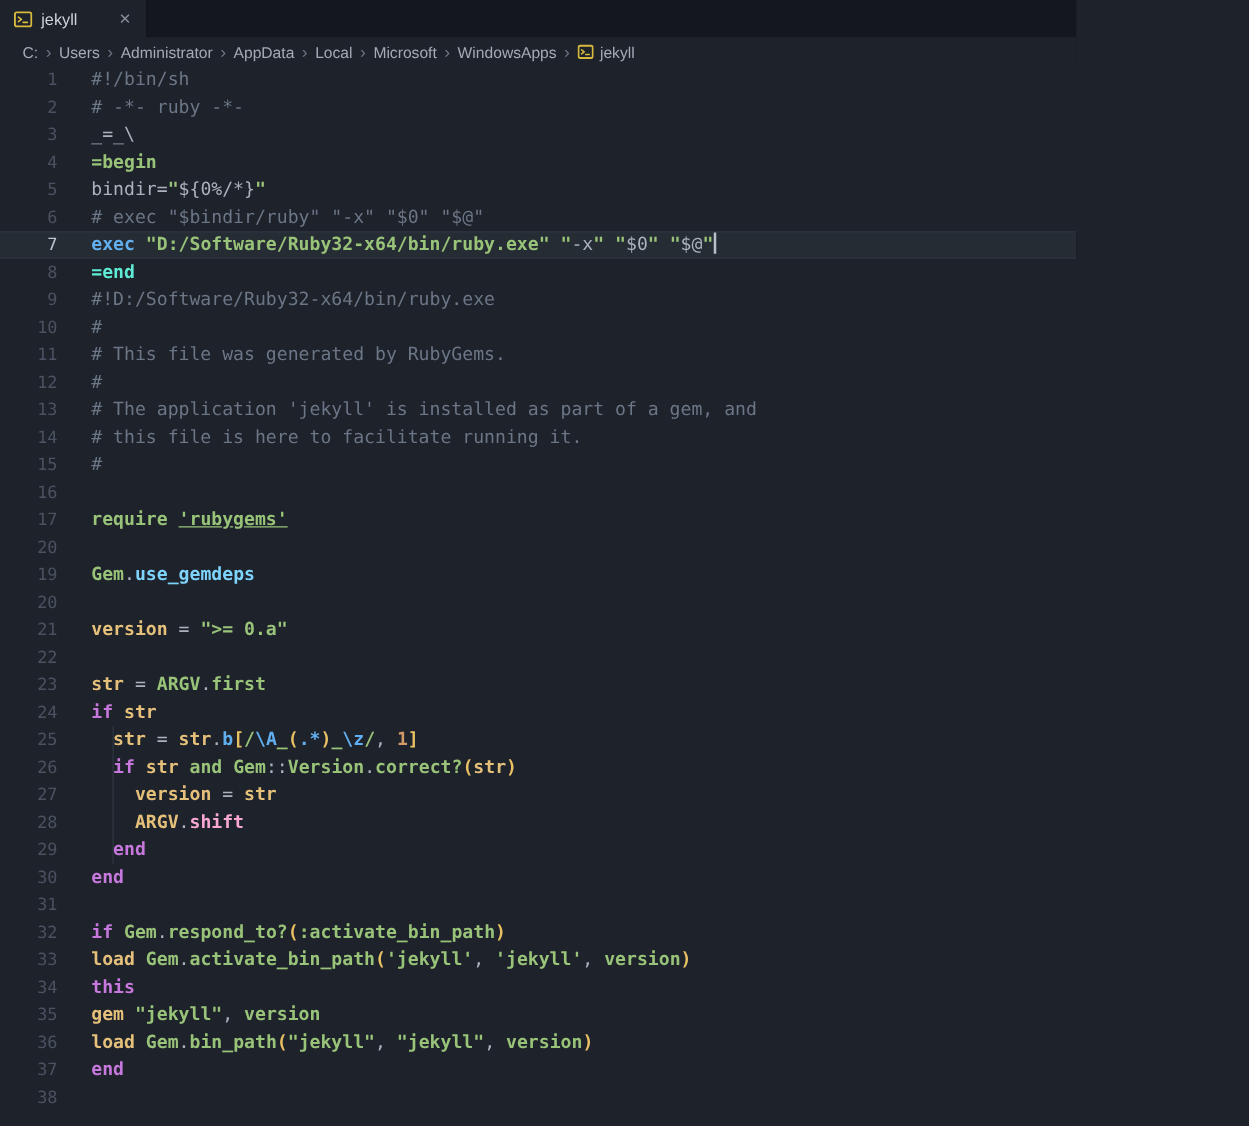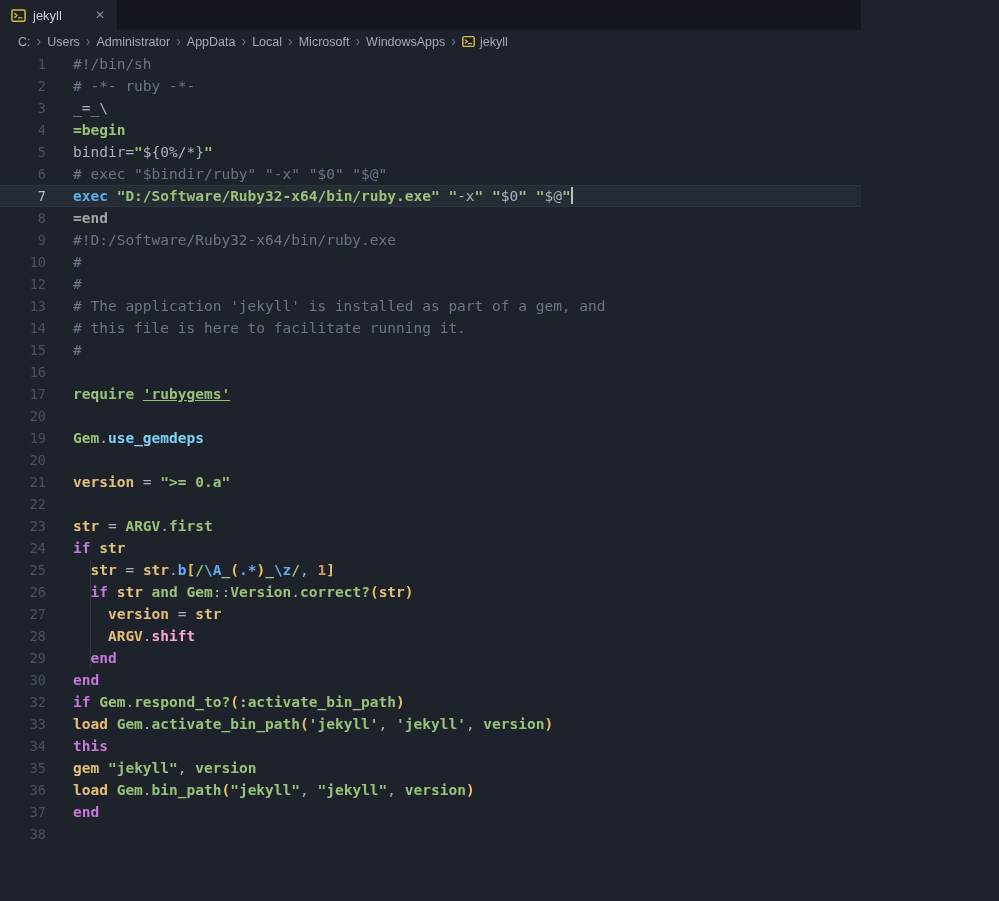--- a/index.html
+++ b/index.html
@@ -75,42 +75,44 @@
     </div>
 
   <div class="editor" id="editor">
       <div class="line"><span class="num">1</span><span class="code"><span style="color: rgb(107, 118, 135);">#!/bin/sh</span></span></div>
       <div class="line"><span class="num">2</span><span class="code"><span style="color: rgb(107, 118, 135);"># -*- ruby -*-</span></span></div>
       <div class="line"><span class="num">3</span><span class="code"><span style="color: rgb(171, 178, 191);">_=_\</span></span></div>
       <div class="line"><span class="num">4</span><span class="code"><span style="color: rgb(152, 195, 121); font-weight: bold;">=begin</span></span></div>
       <div class="line"><span class="num">5</span><span class="code"><span style="color: rgb(171, 178, 191);">bindir=</span><span style="color: rgb(152, 195, 121); font-weight: bold;">"</span><span style="color: rgb(171, 178, 191);">${0%/*}</span><span style="color: rgb(152, 195, 121); font-weight: bold;">"</span></span></div>
       <div class="line"><span class="num">6</span><span class="code"><span style="color: rgb(107, 118, 135);"># exec "$bindir/ruby" "-x" "$0" "$@"</span></span></div>
       <div class="line active"><span class="num">7</span><span class="code"><span style="color: rgb(97, 175, 239); font-weight: bold;">exec</span><span style="color: rgb(171, 178, 191);"> </span><span style="color: rgb(152, 195, 121); font-weight: bold;">"D:/Software/Ruby32-x64/bin/ruby.exe"</span><span style="color: rgb(171, 178, 191);"> </span><span style="color: rgb(152, 195, 121); font-weight: bold;">"</span><span style="color: rgb(171, 178, 191);">-x</span><span style="color: rgb(152, 195, 121); font-weight: bold;">"</span><span style="color: rgb(171, 178, 191);"> </span><span style="color: rgb(152, 195, 121); font-weight: bold;">"</span><span style="color: rgb(171, 178, 191);">$0</span><span style="color: rgb(152, 195, 121); font-weight: bold;">"</span><span style="color: rgb(171, 178, 191);"> </span><span style="color: rgb(152, 195, 121); font-weight: bold;">"</span><span style="color: rgb(171, 178, 191);">$@</span><span style="color: rgb(152, 195, 121); font-weight: bold;">"</span><span class="cursor"></span></span></div>
-      <div class="line"><span class="num">8</span><span class="code"><span style="color: #a3a3a3; font-weight: bold;">=end</span></span></div>
+      <div class="line"><span class="num">8</span><span class="code"><span style="color: #5eead4; font-weight: bold;">=end</span></span></div>
       <div class="line"><span class="num">9</span><span class="code"><span style="color: rgb(107, 118, 135);">#!D:/Software/Ruby32-x64/bin/ruby.exe</span></span></div>
       <div class="line"><span class="num">10</span><span class="code"><span style="color: rgb(107, 118, 135);">#</span></span></div>
+      <div class="line"><span class="num">11</span><span class="code"><span style="color: rgb(107, 118, 135);"># This file was generated by RubyGems.</span></span></div>
       <div class="line"><span class="num">12</span><span class="code"><span style="color: rgb(107, 118, 135);">#</span></span></div>
       <div class="line"><span class="num">13</span><span class="code"><span style="color: rgb(107, 118, 135);"># The application 'jekyll' is installed as part of a gem, and</span></span></div>
       <div class="line"><span class="num">14</span><span class="code"><span style="color: rgb(107, 118, 135);"># this file is here to facilitate running it.</span></span></div>
       <div class="line"><span class="num">15</span><span class="code"><span style="color: rgb(107, 118, 135);">#</span></span></div>
       <div class="line"><span class="num">16</span><span class="code"></span></div>
       <div class="line"><span class="num">17</span><span class="code"><span style="color: rgb(152, 195, 121); font-weight: bold;">require</span><span style="color: rgb(171, 178, 191);"> </span><span style="color: rgb(152, 195, 121); font-weight: bold; text-decoration: underline;">'rubygems'</span></span></div>
       <div class="line"><span class="num">20</span><span class="code"></span></div>
       <div class="line"><span class="num">19</span><span class="code"><span style="color: rgb(152, 195, 121); font-weight: bold;">Gem</span><span style="color: rgb(171, 178, 191);">.</span><span style="color: #7dd3fc; font-weight: bold;">use_gemdeps</span></span></div>
       <div class="line"><span class="num">20</span><span class="code"></span></div>
       <div class="line"><span class="num">21</span><span class="code"><span style="color: rgb(229, 192, 123); font-weight: bold;">version</span><span style="color: rgb(171, 178, 191);"> = </span><span style="color: rgb(152, 195, 121); font-weight: bold;">"&gt;= 0.a"</span></span></div>
       <div class="line"><span class="num">22</span><span class="code"></span></div>
       <div class="line"><span class="num">23</span><span class="code"><span style="color: rgb(229, 192, 123); font-weight: bold;">str</span><span style="color: rgb(171, 178, 191);"> = </span><span style="color: rgb(152, 195, 121); font-weight: bold;">ARGV</span><span style="color: rgb(171, 178, 191);">.</span><span style="color: rgb(152, 195, 121); font-weight: bold;">first</span></span></div>
       <div class="line"><span class="num">24</span><span class="code"><span style="color: rgb(198, 120, 221); font-weight: bold;">if</span><span style="color: rgb(171, 178, 191);"> </span><span style="color: rgb(229, 192, 123); font-weight: bold;">str</span></span></div>
       <div class="line"><span class="num">25</span><span class="code"><span class="guide"></span><span style="color: rgb(171, 178, 191);">  </span><span style="color: rgb(229, 192, 123); font-weight: bold;">str</span><span style="color: rgb(171, 178, 191);"> = </span><span style="color: rgb(229, 192, 123); font-weight: bold;">str</span><span style="color: rgb(171, 178, 191);">.</span><span style="color: rgb(97, 175, 239); font-weight: bold;">b</span><span style="color: rgb(232, 192, 100); font-weight: bold;">[</span><span style="color: rgb(152, 195, 121); font-weight: bold;">/</span><span style="color: rgb(97, 175, 239); font-weight: bold;">\A</span><span style="color: rgb(152, 195, 121); font-weight: bold;">_</span><span style="color: rgb(232, 192, 100); font-weight: bold;">(</span><span style="color: rgb(97, 175, 239); font-weight: bold;">.*</span><span style="color: rgb(232, 192, 100); font-weight: bold;">)</span><span style="color: rgb(152, 195, 121); font-weight: bold;">_</span><span style="color: rgb(97, 175, 239); font-weight: bold;">\z</span><span style="color: rgb(152, 195, 121); font-weight: bold;">/</span><span style="color: rgb(171, 178, 191);">, </span><span style="color: rgb(209, 154, 102); font-weight: bold;">1</span><span style="color: rgb(232, 192, 100); font-weight: bold;">]</span></span></div>
       <div class="line"><span class="num">26</span><span class="code"><span class="guide"></span><span style="color: rgb(171, 178, 191);">  </span><span style="color: rgb(198, 120, 221); font-weight: bold;">if</span><span style="color: rgb(171, 178, 191);"> </span><span style="color: rgb(229, 192, 123); font-weight: bold;">str</span><span style="color: rgb(171, 178, 191);"> </span><span style="color: rgb(152, 195, 121); font-weight: bold;">and</span><span style="color: rgb(171, 178, 191);"> </span><span style="color: rgb(152, 195, 121); font-weight: bold;">Gem</span><span style="color: rgb(171, 178, 191);">::</span><span style="color: rgb(152, 195, 121); font-weight: bold;">Version</span><span style="color: rgb(171, 178, 191);">.</span><span style="color: rgb(152, 195, 121); font-weight: bold;">correct?</span><span style="color: rgb(232, 192, 100); font-weight: bold;">(</span><span style="color: rgb(229, 192, 123); font-weight: bold;">str</span><span style="color: rgb(232, 192, 100); font-weight: bold;">)</span></span></div>
       <div class="line"><span class="num">27</span><span class="code"><span class="guide"></span><span style="color: rgb(171, 178, 191);">    </span><span style="color: rgb(229, 192, 123); font-weight: bold;">version</span><span style="color: rgb(171, 178, 191);"> = </span><span style="color: rgb(229, 192, 123); font-weight: bold;">str</span></span></div>
       <div class="line"><span class="num">28</span><span class="code"><span class="guide"></span><span style="color: rgb(171, 178, 191);">    </span><span style="color: rgb(229, 192, 123); font-weight: bold;">ARGV</span><span style="color: rgb(171, 178, 191);">.</span><span style="color: #f9a8d4; font-weight: bold;">shift</span></span></div>
       <div class="line"><span class="num">29</span><span class="code"><span class="guide"></span><span style="color: rgb(171, 178, 191);">  </span><span style="color: rgb(198, 120, 221); font-weight: bold;">end</span></span></div>
       <div class="line"><span class="num">30</span><span class="code"><span style="color: rgb(198, 120, 221); font-weight: bold;">end</span></span></div>
+      <div class="line"><span class="num">31</span><span class="code"></span></div>
       <div class="line"><span class="num">32</span><span class="code"><span style="color: rgb(198, 120, 221); font-weight: bold;">if</span><span style="color: rgb(171, 178, 191);"> </span><span style="color: rgb(152, 195, 121); font-weight: bold;">Gem</span><span style="color: rgb(171, 178, 191);">.</span><span style="color: rgb(152, 195, 121); font-weight: bold;">respond_to?</span><span style="color: rgb(232, 192, 100); font-weight: bold;">(</span><span style="color: rgb(152, 195, 121); font-weight: bold;">:activate_bin_path</span><span style="color: rgb(232, 192, 100); font-weight: bold;">)</span></span></div>
       <div class="line"><span class="num">33</span><span class="code"><span style="color: rgb(229, 192, 123); font-weight: bold;">load</span><span style="color: rgb(171, 178, 191);"> </span><span style="color: rgb(152, 195, 121); font-weight: bold;">Gem</span><span style="color: rgb(171, 178, 191);">.</span><span style="color: rgb(152, 195, 121); font-weight: bold;">activate_bin_path</span><span style="color: rgb(232, 192, 100); font-weight: bold;">(</span><span style="color: rgb(152, 195, 121); font-weight: bold;">'jekyll'</span><span style="color: rgb(171, 178, 191);">, </span><span style="color: rgb(152, 195, 121); font-weight: bold;">'jekyll'</span><span style="color: rgb(171, 178, 191);">, </span><span style="color: rgb(152, 195, 121); font-weight: bold;">version</span><span style="color: rgb(232, 192, 100); font-weight: bold;">)</span></span></div>
       <div class="line"><span class="num">34</span><span class="code"><span style="color: rgb(198, 120, 221); font-weight: bold;">this</span></span></div>
       <div class="line"><span class="num">35</span><span class="code"><span style="color: rgb(229, 192, 123); font-weight: bold;">gem</span><span style="color: rgb(171, 178, 191);"> </span><span style="color: rgb(152, 195, 121); font-weight: bold;">"jekyll"</span><span style="color: rgb(171, 178, 191);">, </span><span style="color: rgb(152, 195, 121); font-weight: bold;">version</span></span></div>
       <div class="line"><span class="num">36</span><span class="code"><span style="color: rgb(229, 192, 123); font-weight: bold;">load</span><span style="color: rgb(171, 178, 191);"> </span><span style="color: rgb(152, 195, 121); font-weight: bold;">Gem</span><span style="color: rgb(171, 178, 191);">.</span><span style="color: rgb(152, 195, 121); font-weight: bold;">bin_path</span><span style="color: rgb(232, 192, 100); font-weight: bold;">(</span><span style="color: rgb(152, 195, 121); font-weight: bold;">"jekyll"</span><span style="color: rgb(171, 178, 191);">, </span><span style="color: rgb(152, 195, 121); font-weight: bold;">"jekyll"</span><span style="color: rgb(171, 178, 191);">, </span><span style="color: rgb(152, 195, 121); font-weight: bold;">version</span><span style="color: rgb(232, 192, 100); font-weight: bold;">)</span></span></div>
       <div class="line"><span class="num">37</span><span class="code"><span style="color: rgb(198, 120, 221); font-weight: bold;">end</span></span></div>
       <div class="line"><span class="num">38</span><span class="code"></span></div>
     </div>
 
 </div>

